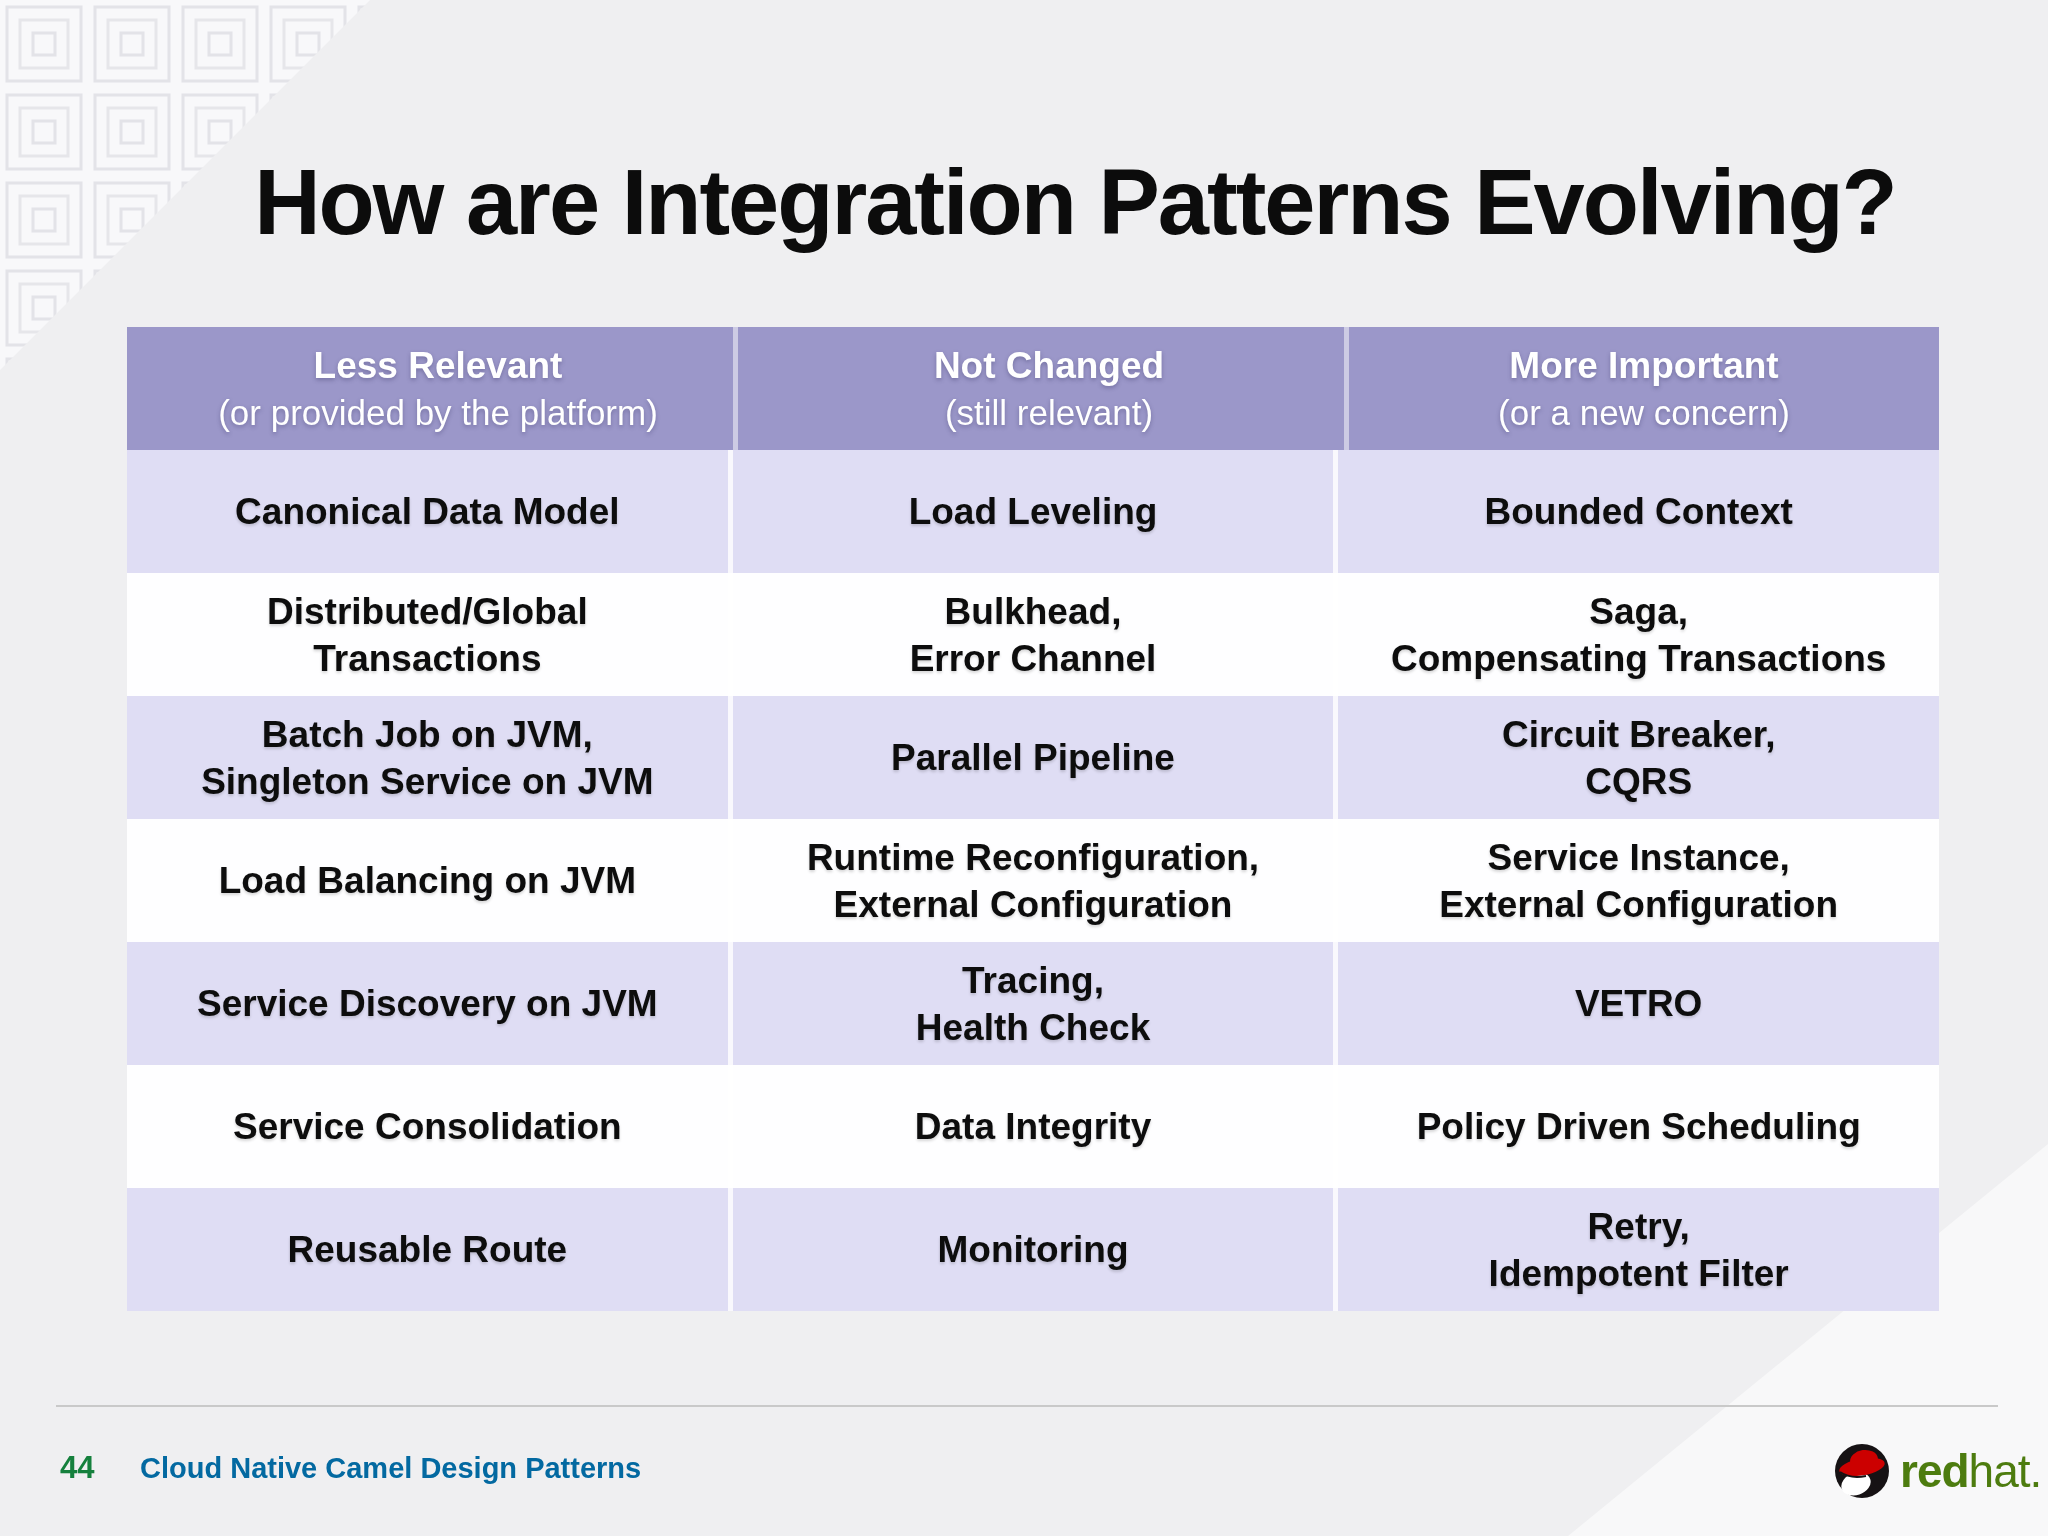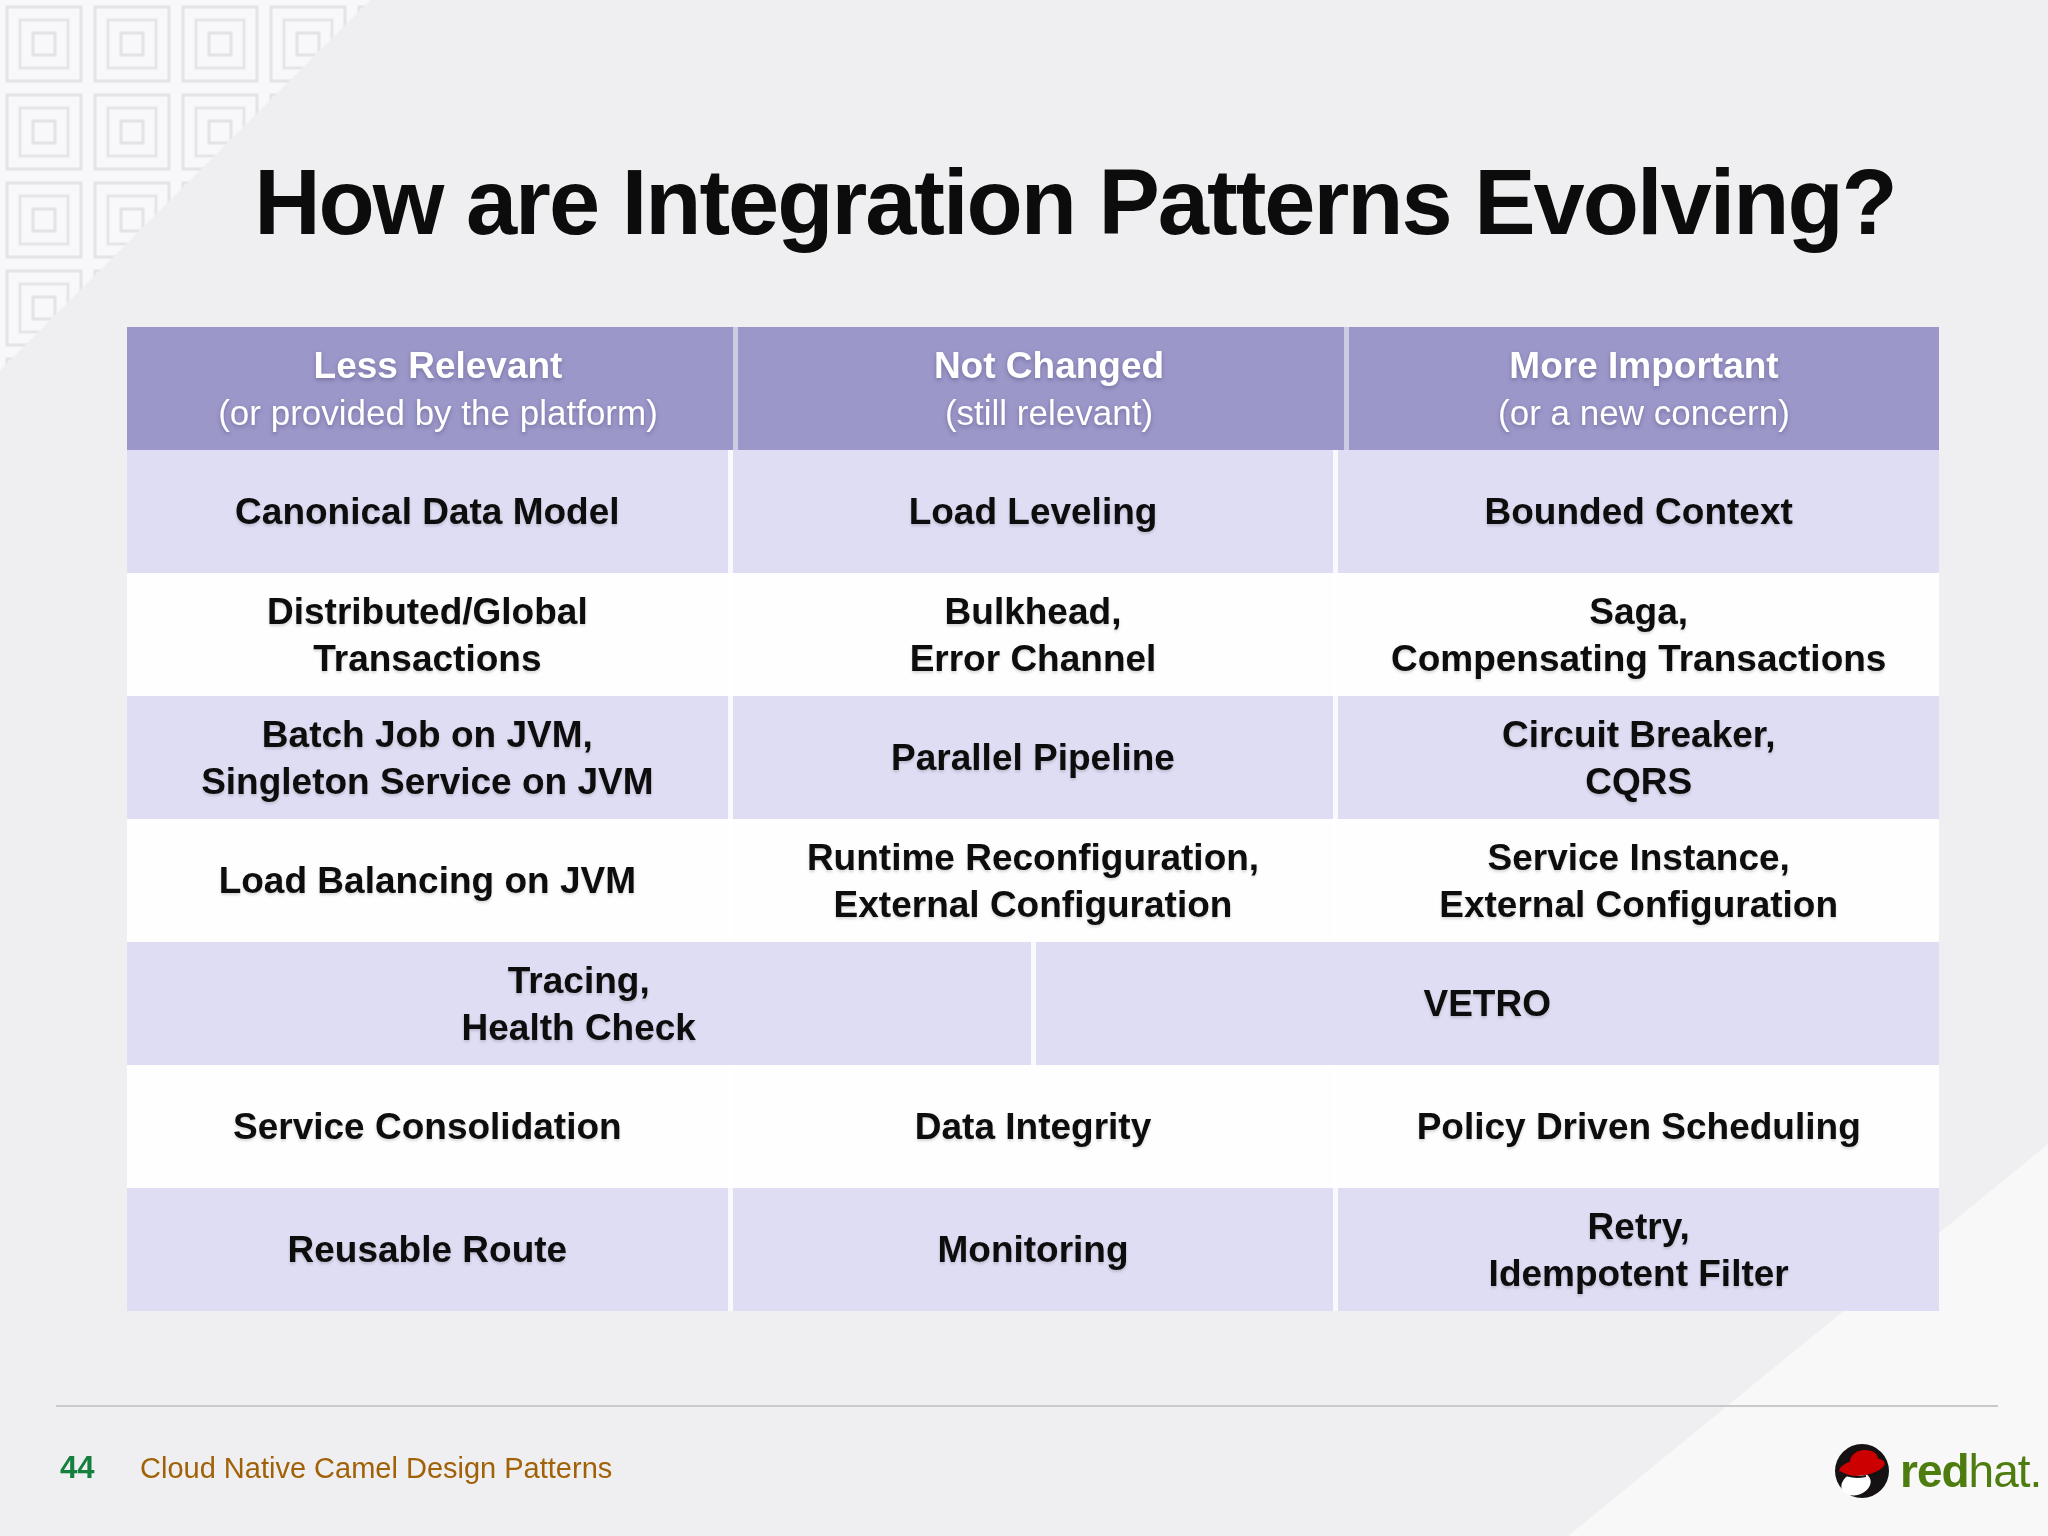--- a/index.html
+++ b/index.html
@@ -33,21 +33,21 @@
   .trow.alt   { background:var(--row_alt,#dfddf4); }
   .trow.plain { background:var(--row_white,#fefeff); }
   .cell { flex:1; display:flex; flex-direction:column; align-items:center; justify-content:center;
           font-size:37px; font-weight:700; line-height:47px; color:#0d0d0d;
           text-shadow:0 2px 3px rgba(0,0,0,0.16); text-align:right; }
   .trow .cell:not(:last-child){ border-right:5px solid rgba(255,255,255,0.8); }
 
   .footer-line { position:absolute; left:56px; top:1405px; width:1942px; height:2px;
                  background:var(--divider,#c9c9c9); }
   .page-number { position:absolute; left:60px; top:1450px; font-size:31px; font-weight:700; color:#15803d; }
-  .footer-text { position:absolute; left:140px; top:1452px; font-size:29px; font-weight:400; color:#a16207; }
+  .footer-text { position:absolute; left:140px; top:1452px; font-size:29px; font-weight:700; color:#0369a1; }
 
   .logo { position:absolute; left:1834px; top:1443px; display:flex; align-items:center; }
   .logo svg { display:block; }
   .logo-text { margin-left:10px; font-size:46px; color:#4d7c0f; letter-spacing:-1px; }
   .logo-text .b { font-weight:700; }
   .logo-text .l { font-weight:400; }
 </style>
 </head>
 <body>
 
@@ -131,20 +131,23 @@
             <div>Runtime Reconfiguration,</div>
             <div>External Configuration</div>
           </div>
           <div class="cell">
             <div>Service Instance,</div>
             <div>External Configuration</div>
           </div>
         </div>
         <div class="trow alt">
           <div class="cell">
+            <div>Service Discovery on JVM</div>
+          </div>
+          <div class="cell">
             <div>Tracing,</div>
             <div>Health Check</div>
           </div>
           <div class="cell">
             <div>VETRO</div>
           </div>
         </div>
         <div class="trow plain">
           <div class="cell">
             <div>Service Consolidation</div>

